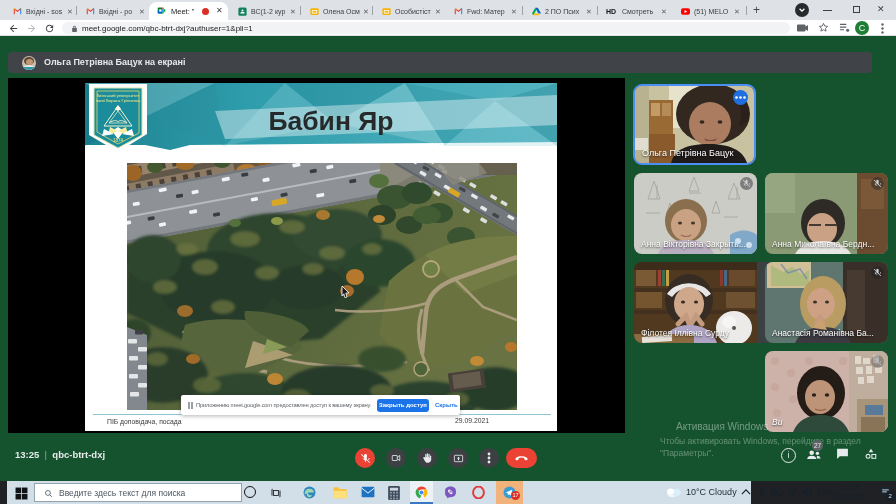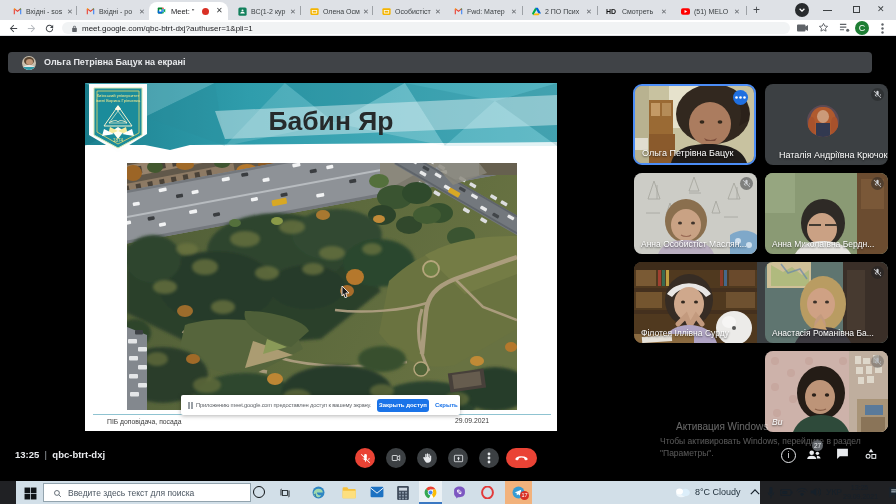--- a/index.html
+++ b/index.html
@@ -8,29 +8,29 @@
   
   #tabstrip{left:0;top:0;width:896px;height:20px;background:#dee1e6;}
   .tab{position:absolute;top:3px;height:17px;font-size:7.5px;color:#45494d;white-space:nowrap;overflow:hidden;}
   .tab .tx{position:absolute;top:4.5px;font-size:7px;color:#3c4043;}
   .tabsep{position:absolute;top:6px;width:1px;height:9px;background:#9da1a6;}
   .fav{position:absolute;left:9px;top:4px;width:9px;height:9px;}
   #activetab{position:absolute;left:149px;top:2px;width:79px;height:18px;background:#fff;border-radius:8px 8px 0 0;font-size:7.5px;color:#202124;}
   #toolbar{left:0;top:20px;width:896px;height:16px;background:#fff;border-bottom:1px solid #dfe1e5;box-sizing:border-box;}
   #omni{position:absolute;left:62px;top:22px;width:728px;height:12px;border-radius:6px;background:#f1f3f4;}
   
-  #page{left:0;top:36px;width:896px;height:445px;background:#000000;}
+  #page{left:0;top:36px;width:896px;height:445px;background:#14532d;}
   #presentbar{position:absolute;left:8px;top:16px;width:864px;height:21px;background:#404347;border-radius:4px;color:#e8eaed;font-size:9px;}
   #stage{position:absolute;left:8px;top:42px;width:617px;height:355px;background:#000;}
   #slide{position:absolute;left:77px;top:5px;width:472px;height:348px;background:#fff;}
   .tile{position:absolute;width:123px;height:81px;border-radius:8px;overflow:hidden;background:#3c4043;}
   .tname{position:absolute;left:7px;bottom:5px;color:#fff;font-size:8.5px;text-shadow:0 1px 2px rgba(0,0,0,.7);white-space:nowrap;}
   .micoff{position:absolute;right:4px;top:4px;width:13px;height:13px;border-radius:50%;background:rgba(32,33,36,.45);}
   
-  #taskbar{left:16px;top:481px;width:744px;height:23px;background:#d2dfe8;}
+  #taskbar{left:7px;top:481px;width:744px;height:23px;background:#d2dfe8;}
 </style>
 </head>
 <body>
 <div class="abs" id="tabstrip">
 
   <div class="tab" style="left:8px;width:68px;">
     <svg class="fav" style="left:5px;" viewBox="0 0 24 24">
         <path fill="#ea4335" d="M2 5h3v14H2z"></path>
         <path fill="#4285f4" d="M19 5h3v14h-3z"></path>
         <path fill="#ea4335" d="M2 5l10 8L22 5l-2-2-8 6.5L4 3z"></path>
@@ -530,35 +530,20 @@
     <div style="position:absolute;right:6px;top:4px;width:15px;height:15px;border-radius:50%;background:#1f6fe0;">
         <svg width="11" height="3" viewBox="0 0 11 3" style="position:absolute;left:2px;top:6px;">
           <circle cx="1.5" cy="1.5" r="1.3" fill="#fff"></circle>
           <circle cx="5.5" cy="1.5" r="1.3" fill="#fff"></circle>
           <circle cx="9.5" cy="1.5" r="1.3" fill="#fff"></circle>
         </svg>
       </div>
     <span class="tname" style="font-size:9px;">Ольга Петрівна Бацук</span>
   </div>
 
-  <div class="tile" style="left:765px;top:48px;">
-    <div style="position:absolute;left:42px;top:21px;width:32px;height:32px;border-radius:50%;overflow:hidden;background:#5d4a55;">
-      <div style="position:absolute;left:3px;top:2px;width:26px;height:30px;border-radius:45%;background:#b05a2e;"></div>
-      <div style="position:absolute;left:10px;top:5px;width:12px;height:13px;border-radius:50%;background:#cb9a79;"></div>
-      <div style="position:absolute;left:9px;top:18px;width:14px;height:14px;background:#323950;"></div>
-      <div style="position:absolute;left:1px;top:12px;width:7px;height:18px;border-radius:40%;background:#a8522c;"></div>
-      <div style="position:absolute;left:24px;top:12px;width:7px;height:18px;border-radius:40%;background:#a8522c;"></div>
-    </div>
-    <div class="micoff">
-        <svg width="9" height="9" viewBox="0 0 24 24" style="position:absolute;left:2px;top:2px;">
-          <path fill="#cfd2d6" d="M15 10.6V5a3 3 0 00-6 0v.2zM12 14a3 3 0 003-3v-.2L9.2 5A3 3 0 009 6v5a3 3 0 003 3zm-7-3h1.7a5.3 5.3 0 008.9 3.8l-1.2-1.2A4 4 0 015 11zm14 0a6.9 6.9 0 01-.9 3.4l1.3 1.2A8.5 8.5 0 0021 11h-1.7zM3.3 2L2 3.3l18.7 18.7 1.3-1.3z"></path>
-        </svg>
-      </div>
-    <span class="tname" style="left:14px;font-size:9px;">Наталія Андріївна Крючок</span>
-  </div>
 
   <div class="tile" style="left:634px;top:137px;">
     <svg width="123" height="81" viewBox="0 0 123 81" style="position:absolute;left:0;top:0;">
       <rect width="123" height="81" fill="#ccccc6"></rect>
       <g stroke="#9a9a92" stroke-width="0.8" fill="none" opacity="0.8">
         <path d="M20 8l6 18h-12z"></path>
           <path d="M23 12v14"></path>
           <path d="M60 4l5 14h-10z"></path>
           <path d="M100 10l6 16h-12z"></path>
           <path d="M103 14v12"></path>
@@ -574,21 +559,21 @@
       <ellipse cx="46" cy="50" rx="2" ry="1.5" fill="#40342c"></ellipse>
         <ellipse cx="59" cy="50" rx="2" ry="1.5" fill="#40342c"></ellipse>
       <path d="M47 62c3 2 8 2 10 0" stroke="#9a6a55" stroke-width="1.2" fill="none"></path>
       <path d="M24 81c4-10 14-14 28-14s24 4 28 14z" fill="#b9aec0"></path>
     </svg>
     <div class="micoff">
         <svg width="9" height="9" viewBox="0 0 24 24" style="position:absolute;left:2px;top:2px;">
           <path fill="#cfd2d6" d="M15 10.6V5a3 3 0 00-6 0v.2zM12 14a3 3 0 003-3v-.2L9.2 5A3 3 0 009 6v5a3 3 0 003 3zm-7-3h1.7a5.3 5.3 0 008.9 3.8l-1.2-1.2A4 4 0 015 11zm14 0a6.9 6.9 0 01-.9 3.4l1.3 1.2A8.5 8.5 0 0021 11h-1.7zM3.3 2L2 3.3l18.7 18.7 1.3-1.3z"></path>
         </svg>
       </div>
-    <span class="tname">Анна Особистіст Маслян...</span>
+    <span class="tname">Анна Вікторівна Закрыть...</span>
   </div>
 
   <div class="tile" style="left:765px;top:137px;">
     <svg width="123" height="81" viewBox="0 0 123 81" style="position:absolute;left:0;top:0;">
       <rect width="123" height="81" fill="#8a9a74"></rect>
       <rect x="92" y="0" width="31" height="81" fill="#6b4c30"></rect>
       <rect x="96" y="6" width="23" height="30" fill="#7a5838"></rect>
       <rect x="0" y="0" width="30" height="40" fill="#96a680"></rect>
       <ellipse cx="58" cy="50" rx="22" ry="24" fill="#2e2a26"></ellipse>
       <ellipse cx="57" cy="56" rx="15" ry="16" fill="#caa184"></ellipse>
@@ -849,21 +834,21 @@
       <circle cx="12" cy="12" r="11" fill="#379cd4"></circle>
       <path d="M5 12l12-5-2 11-3.5-3L9 17l-.5-4z" fill="#fff"></path>
     </svg>
   <div style="position:absolute;left:504px;top:10px;width:9px;height:9px;border-radius:50%;background:#d93025;color:#fff;font-size:5.5px;text-align:center;line-height:9px;">17</div>
 
   <svg style="position:absolute;left:659px;top:5px;" width="16" height="12" viewBox="0 0 28 20">
       <ellipse cx="11" cy="13" rx="9" ry="6" fill="#eef6fb"></ellipse>
       <ellipse cx="18" cy="11" rx="8" ry="6.5" fill="#dceefa"></ellipse>
       <ellipse cx="8" cy="9" rx="6" ry="5" fill="#fff"></ellipse>
     </svg>
-  <span style="position:absolute;left:679px;top:6px;font-size:9px;color:#1c2b36;">8°C Cloudy</span>
+  <span style="position:absolute;left:679px;top:6px;font-size:9px;color:#1c2b36;">10°C Cloudy</span>
   <svg style="position:absolute;left:734px;top:7px;" width="10" height="8" viewBox="0 0 12 8">
       <path d="M1 6.5L6 1.5 11 6.5" fill="none" stroke="#16202a" stroke-width="1.4"></path>
     </svg>
   <svg style="position:absolute;left:751px;top:5px;" width="8" height="13" viewBox="0 0 10 16">
       <rect x="3" y="1" width="4" height="9" rx="2" fill="#16202a"></rect>
       <path d="M1.5 8a3.5 3.5 0 007 0M5 11.5V15" stroke="#16202a" stroke-width="1.2" fill="none"></path>
     </svg>
   <svg style="position:absolute;left:764px;top:7px;" width="13" height="9" viewBox="0 0 18 12">
       <rect x="1" y="2" width="14" height="8" rx="1" fill="none" stroke="#16202a" stroke-width="1.3"></rect>
       <rect x="15.5" y="4.5" width="2" height="3" fill="#16202a"></rect>

